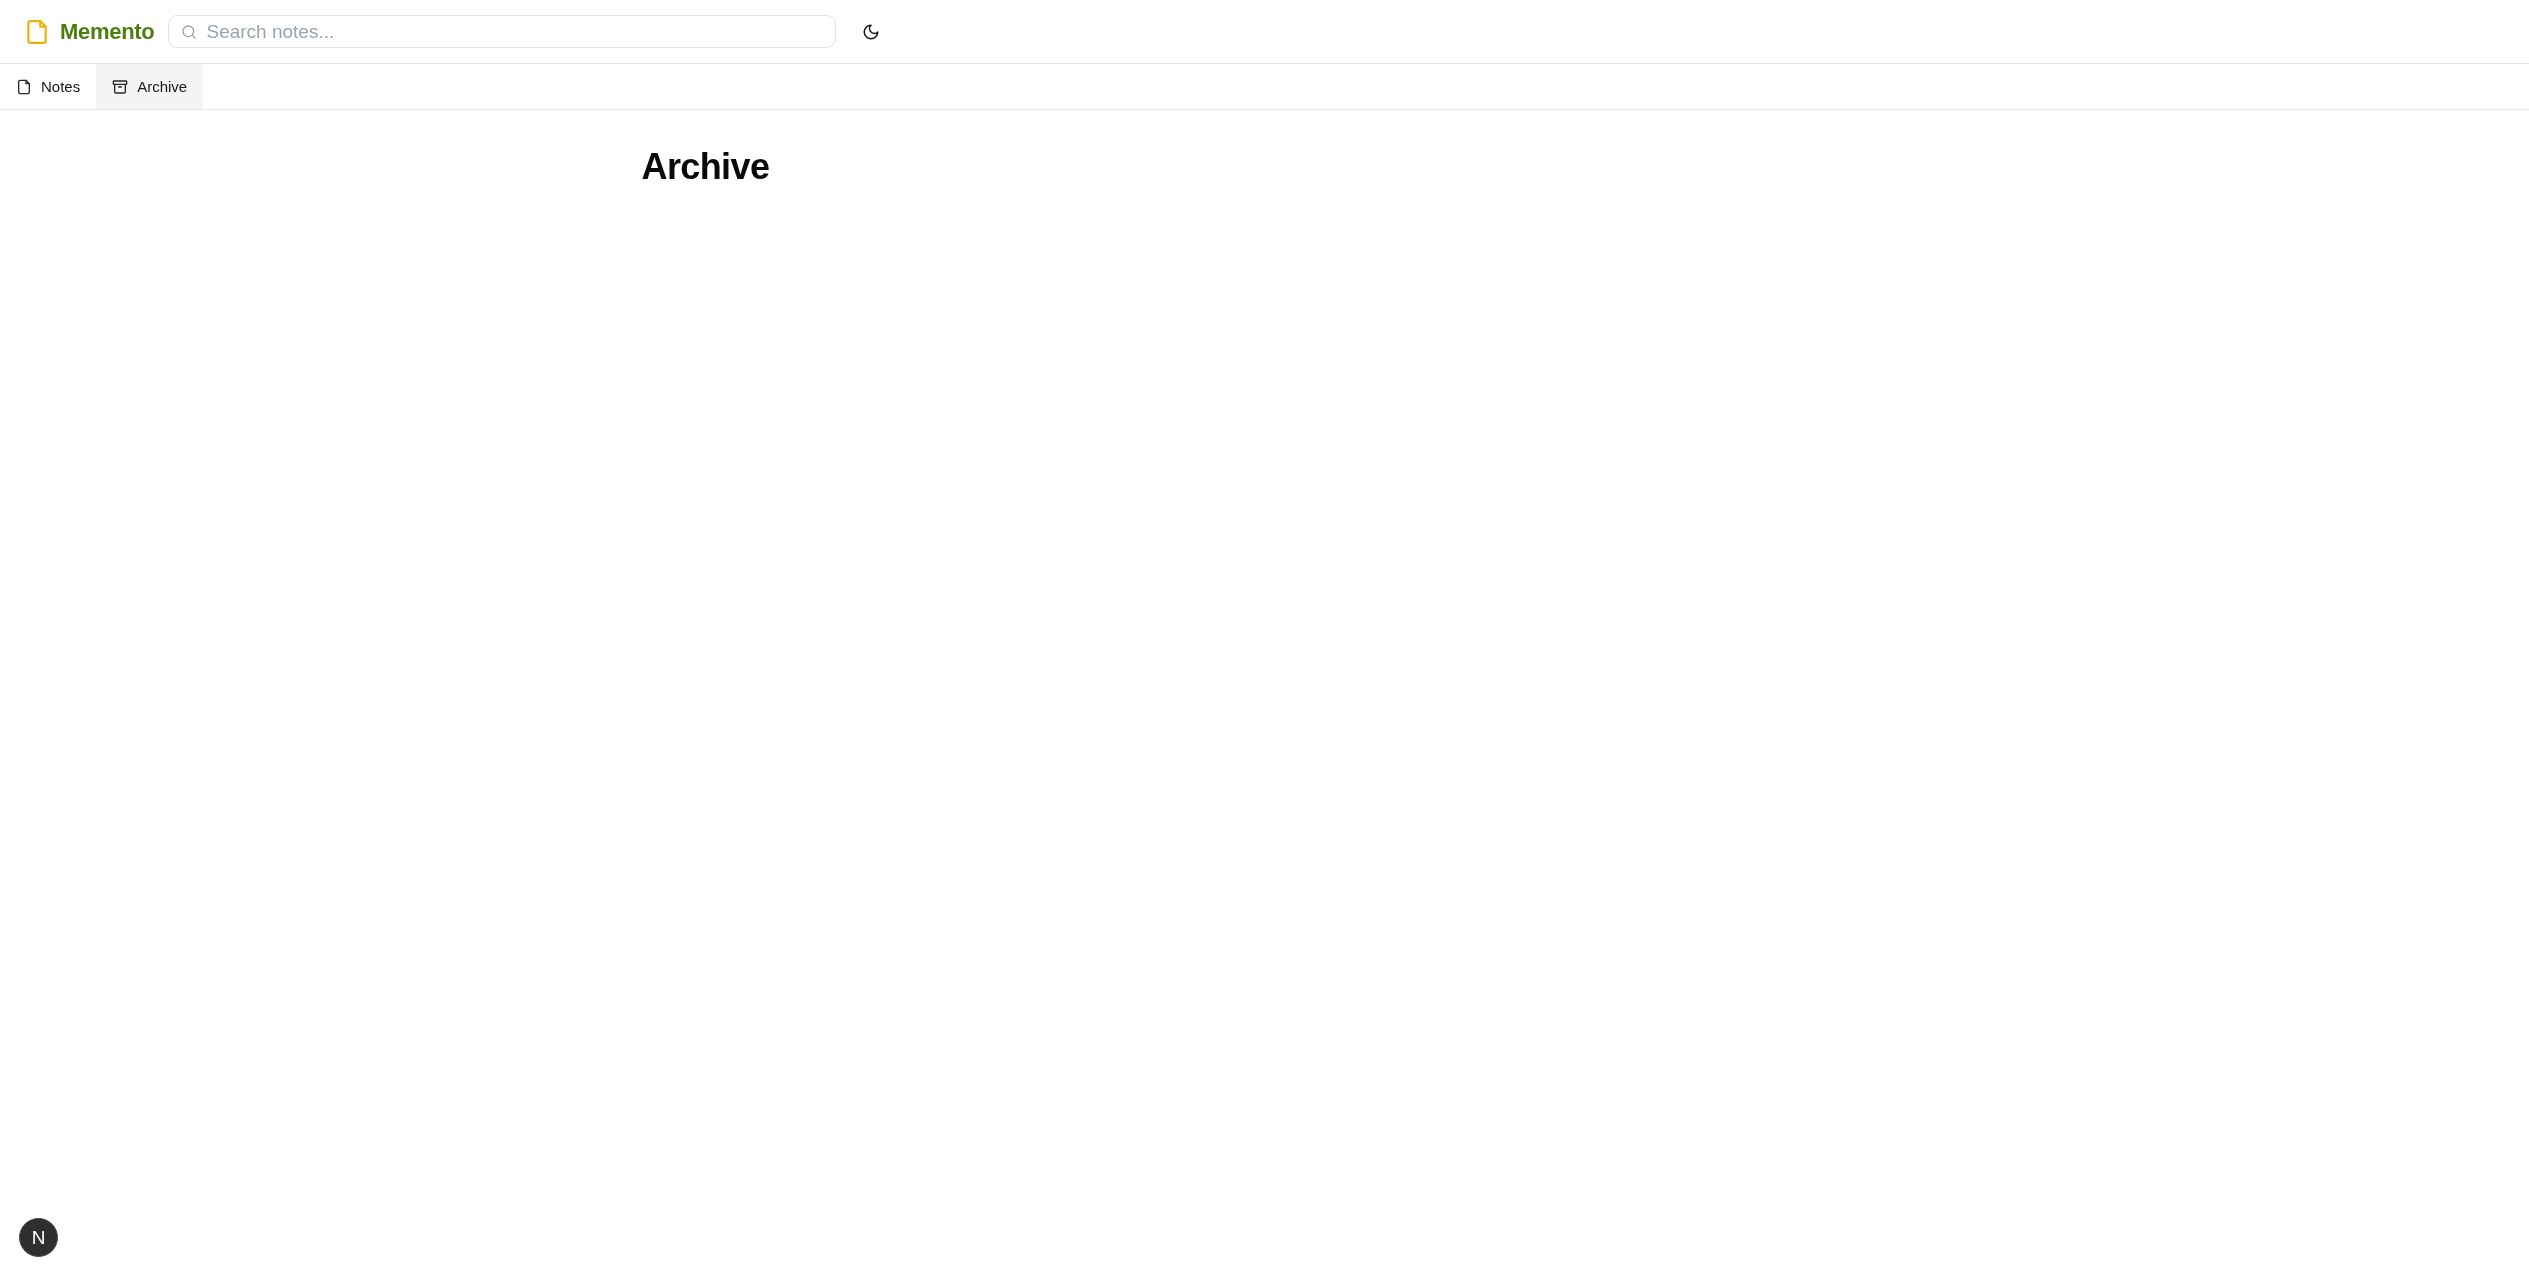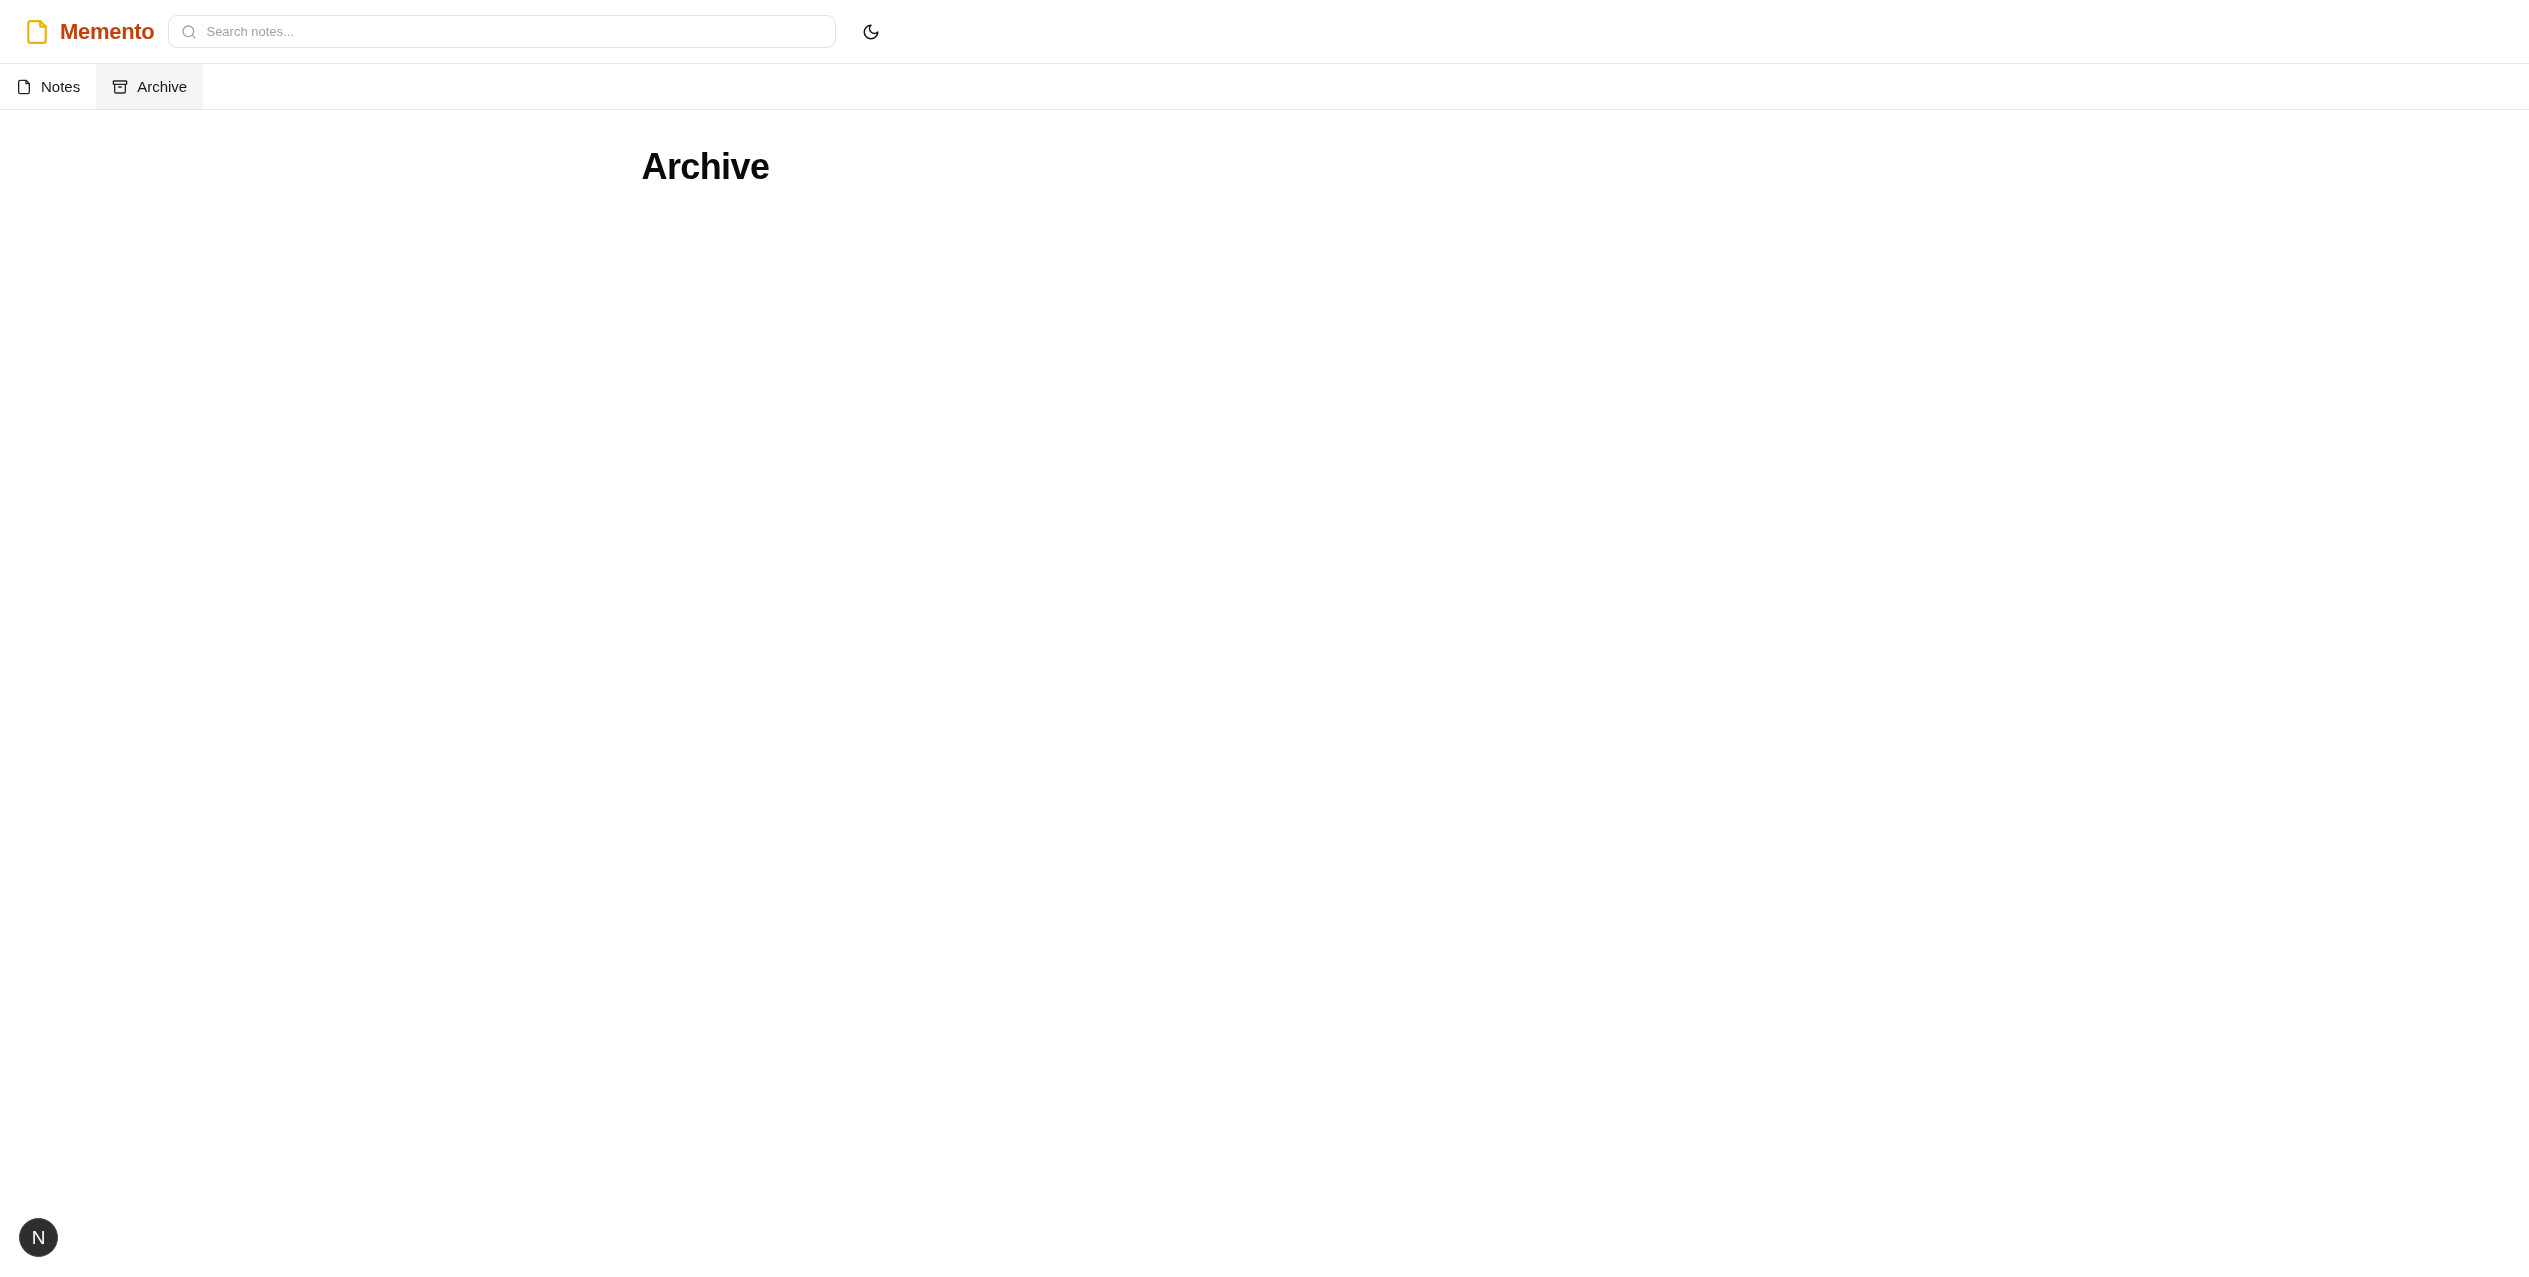--- a/index.html
+++ b/index.html
@@ -23,42 +23,42 @@
   }
   .logo-icon {
     width: 26px; height: 26px;
     color: var(--brand-yellow, #eab308);
     display: inline-flex;
   }
   .logo-icon svg { width: 100%; height: 100%; }
   .app-title {
     font-size: 22px;
     font-weight: 700;
-    color: #c2410c;
+    color: #4d7c0f;
     margin-left: 10px;
     letter-spacing: -0.3px;
   }
   .search-box {
     margin-left: 14px;
     width: 668px;
     height: 33px;
     border: 1px solid #e4e4e7;
     border-radius: 9px;
     display: flex;
     align-items: center;
     padding: 0 12px;
     gap: 9px;
     background: #fff;
   }
   .search-box .icon-16 { color: var(--placeholder-gray, #9ca3af); }
   .search-input {
     border: none;
     outline: none;
     flex: 1;
-    font-size: 13px;
+    font-size: 19px;
     font-family: inherit;
     color: #18181b;
     background: transparent;
   }
   .search-input::placeholder { color: var(--placeholder-gray, #9ca3af); }
   .theme-toggle {
     margin-left: 18px;
     width: 34px; height: 34px;
     border: none;
     background: transparent;

